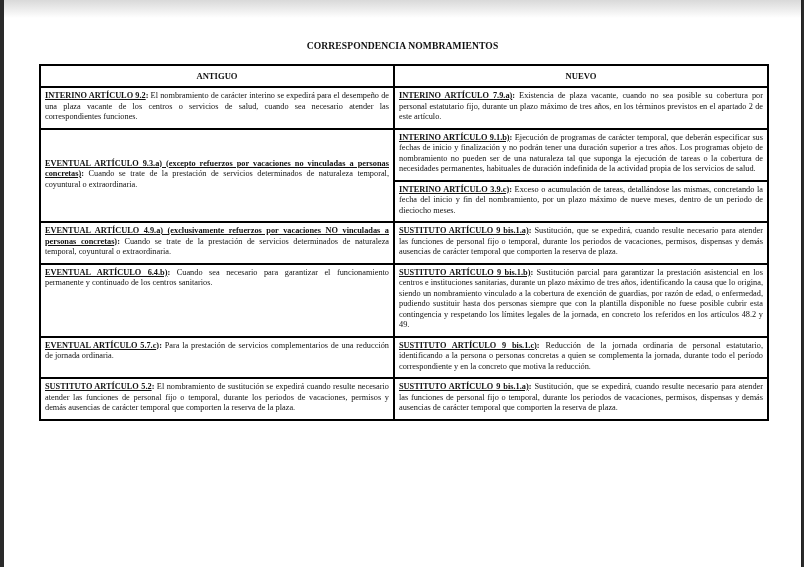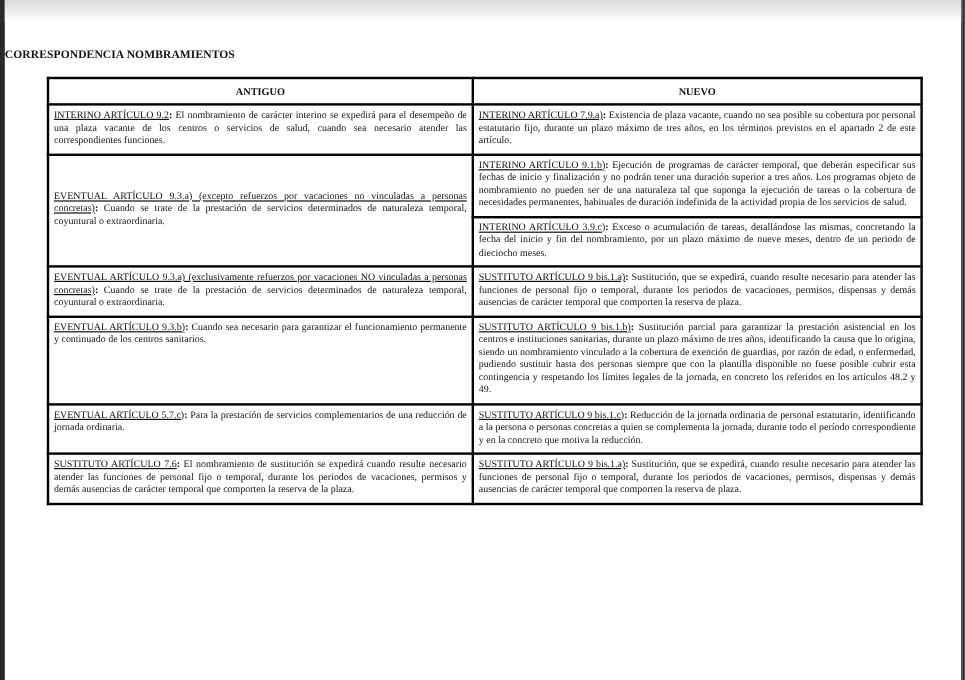--- a/index.html
+++ b/index.html
@@ -14,39 +14,39 @@
     position: absolute; left: 4px; top: 0; width: 797px; height: 567px;
     background: #ffffff;
     border-right: 1px solid #222;
   }
   .top-shade {
     position: absolute; left: 0; top: 0; right: 0; height: 18px;
     background: linear-gradient(#d9d9d9, #ffffff);
   }
   .doc-title {
     position: absolute; left: 0; right: 0; top: 40px;
-    font-weight: bold; font-size: 9.6px; letter-spacing: 0.1px;
+    text-align: center; font-weight: bold; font-size: 9.6px; letter-spacing: 0.1px;
   }
   table.corr {
     position: absolute; left: 35px; top: 64px; width: 728px;
     border-collapse: collapse;
     border: 2px solid #000;
     font-size: 8.3px; line-height: 10.5px;
     table-layout: fixed;
   }
   table.corr th {
     border: 2px solid #000; font-weight: bold; font-size: 8.6px;
     height: 20px; padding: 0; text-align: center;
   }
   table.corr td {
     border: 2px solid #000; padding: 3px 4px 5px 4px; vertical-align: top;
     text-align: justify;
   }
   table.corr td.vmid { vertical-align: middle; }
-  .lbl { font-weight: normal; text-decoration: underline; }
+  .lbl { font-weight: bold; text-decoration: underline; }
   .lbl-colon { font-weight: bold; }
   col.c1 { width: 354px; }
   col.c2 { width: 374px; }
 </style>
 </head>
 <body>
 
 <div class="page">
   <div class="top-shade"></div>
   <div class="doc-title">CORRESPONDENCIA NOMBRAMIENTOS</div>
@@ -82,48 +82,48 @@
         </td>
       </tr>
       <tr>
         <td>
           <span class="lbl">INTERINO ARTÍCULO 3.9.c)</span><span class="lbl-colon">:</span><span> Exceso o acumulación de tareas, detallándose las mismas, concretando la fecha del inicio y fin del nombramiento, por un plazo máximo de nueve meses, dentro de un periodo de dieciocho meses.</span>
         </td>
       </tr>
 
       <tr>
         <td>
-          <span class="lbl">EVENTUAL ARTÍCULO 9.3.a) (exclusivamente refuerzos por vacaciones NO vinculadas a personas concretas)</span><span class="lbl-colon">:</span><span> Cuando se trate de la prestación de servicios determinados de naturaleza temporal, coyuntural o extraordinaria.</span>
+          <span class="lbl">EVENTUAL ARTÍCULO 4.9.a) (exclusivamente refuerzos por vacaciones NO vinculadas a personas concretas)</span><span class="lbl-colon">:</span><span> Cuando se trate de la prestación de servicios determinados de naturaleza temporal, coyuntural o extraordinaria.</span>
         </td>
         <td>
           <span class="lbl">SUSTITUTO ARTÍCULO 9 bis.1.a)</span><span class="lbl-colon">:</span><span> Sustitución, que se expedirá, cuando resulte necesario para atender las funciones de personal fijo o temporal, durante los periodos de vacaciones, permisos, dispensas y demás ausencias de carácter temporal que comporten la reserva de plaza.</span>
         </td>
       </tr>
 
       <tr>
         <td>
-          <span class="lbl">EVENTUAL ARTÍCULO 9.3.b)</span><span class="lbl-colon">:</span><span> Cuando sea necesario para garantizar el funcionamiento permanente y continuado de los centros sanitarios.</span>
+          <span class="lbl">EVENTUAL ARTÍCULO 6.4.b)</span><span class="lbl-colon">:</span><span> Cuando sea necesario para garantizar el funcionamiento permanente y continuado de los centros sanitarios.</span>
         </td>
         <td>
           <span class="lbl">SUSTITUTO ARTÍCULO 9 bis.1.b)</span><span class="lbl-colon">:</span><span> Sustitución parcial para garantizar la prestación asistencial en los centros e instituciones sanitarias, durante un plazo máximo de tres años, identificando la causa que lo origina, siendo un nombramiento vinculado a la cobertura de exención de guardias, por razón de edad, o enfermedad, pudiendo sustituir hasta dos personas siempre que con la plantilla disponible no fuese posible cubrir esta contingencia y respetando los límites legales de la jornada, en concreto los referidos en los artículos 48.2 y 49.</span>
         </td>
       </tr>
 
       <tr>
         <td>
           <span class="lbl">EVENTUAL ARTÍCULO 5.7.c)</span><span class="lbl-colon">:</span><span> Para la prestación de servicios complementarios de una reducción de jornada ordinaria.</span>
         </td>
         <td>
           <span class="lbl">SUSTITUTO ARTÍCULO 9 bis.1.c)</span><span class="lbl-colon">:</span><span> Reducción de la jornada ordinaria de personal estatutario, identificando a la persona o personas concretas a quien se complementa la jornada, durante todo el período correspondiente y en la concreto que motiva la reducción.</span>
         </td>
       </tr>
 
       <tr>
         <td>
-          <span class="lbl">SUSTITUTO ARTÍCULO 7.6</span><span class="lbl-colon">:</span><span> El nombramiento de sustitución se expedirá cuando resulte necesario atender las funciones de personal fijo o temporal, durante los periodos de vacaciones, permisos y demás ausencias de carácter temporal que comporten la reserva de la plaza.</span>
+          <span class="lbl">SUSTITUTO ARTÍCULO 5.2</span><span class="lbl-colon">:</span><span> El nombramiento de sustitución se expedirá cuando resulte necesario atender las funciones de personal fijo o temporal, durante los periodos de vacaciones, permisos y demás ausencias de carácter temporal que comporten la reserva de la plaza.</span>
         </td>
         <td>
           <span class="lbl">SUSTITUTO ARTÍCULO 9 bis.1.a)</span><span class="lbl-colon">:</span><span> Sustitución, que se expedirá, cuando resulte necesario para atender las funciones de personal fijo o temporal, durante los periodos de vacaciones, permisos, dispensas y demás ausencias de carácter temporal que comporten la reserva de plaza.</span>
         </td>
       </tr>
     </tbody>
   </table>
 </div>
 
 </body></html>

